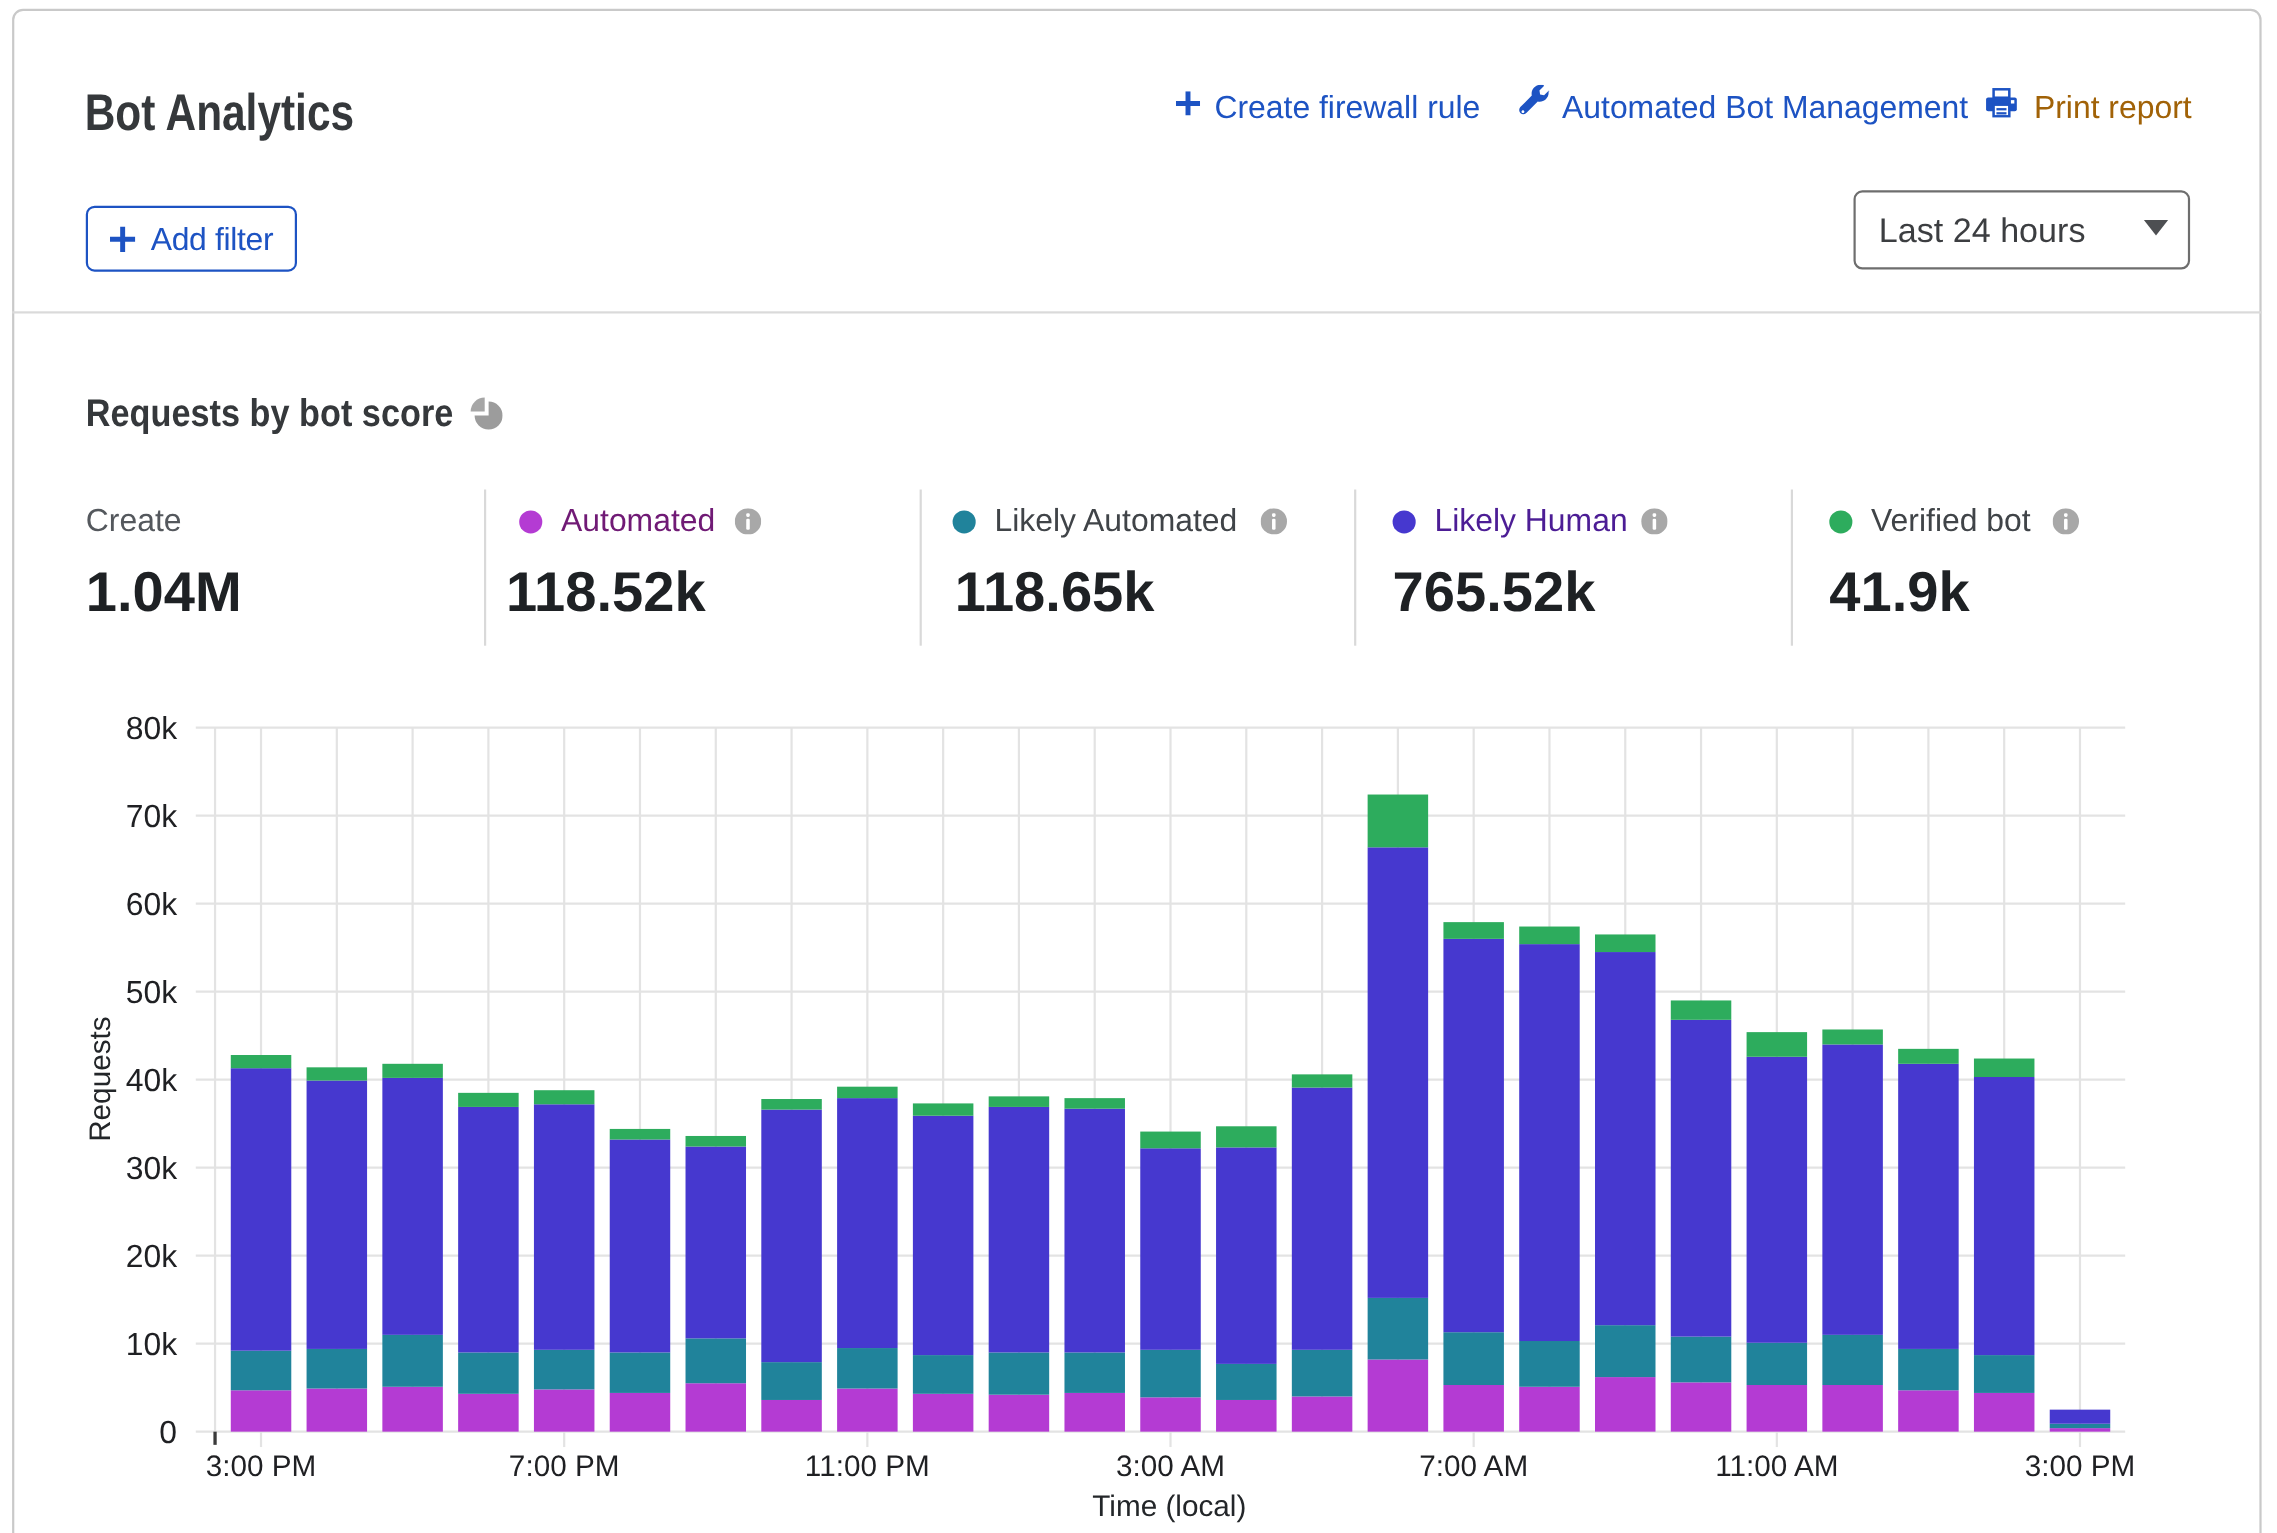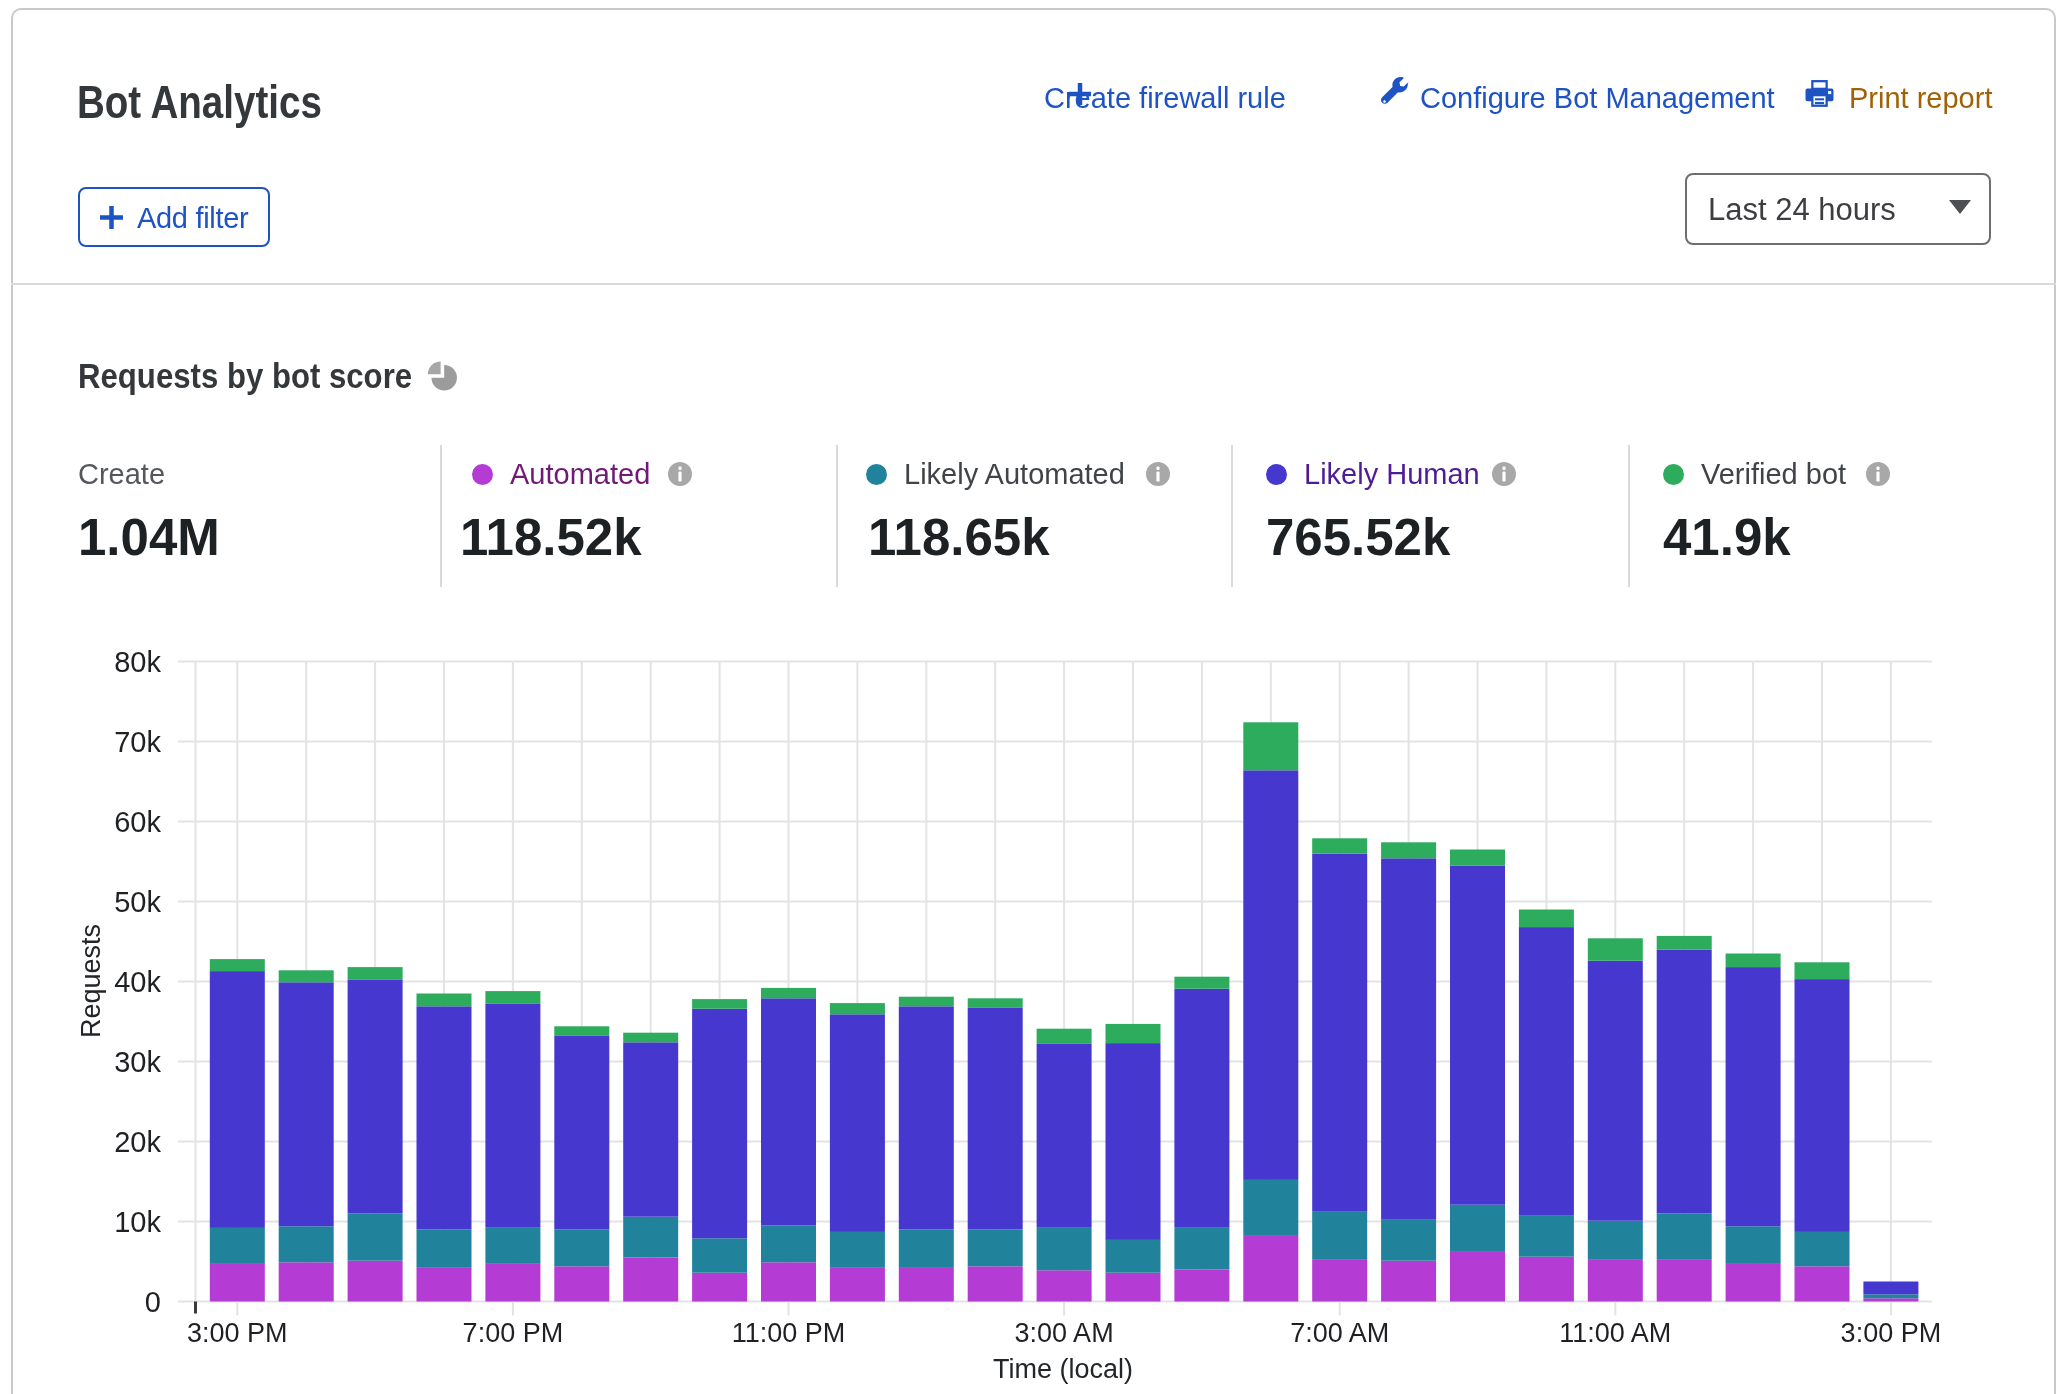--- a/index.html
+++ b/index.html
@@ -9,25 +9,25 @@
 </head>
 <body>
 <div class="abs" style="left:11px;top:8px;width:2045px;height:1420px;border:2px solid #c9c9c9;border-radius:10px;"></div>
 
 <div class="abs" style="left:77px;top:74px;font-size:47px;font-weight:bold;color:#35383b;transform:scaleX(0.82);transform-origin:0 50%;">Bot Analytics</div>
 
 <svg style="position:absolute;left:1069px;top:83px" width="22" height="22" viewBox="0 0 22 22">
     <line x1="11.0" y1="0" x2="11.0" y2="22" stroke="#1d53c3" stroke-width="4.5"></line>
     <line x1="0" y1="11.0" x2="22" y2="11.0" stroke="#1d53c3" stroke-width="4.5"></line>
   </svg>
-<div class="abs" style="left:1044px;top:82px;font-size:29px;color:#1d53c3;">Create firewall rule</div>
+<div class="abs" style="left:1104px;top:82px;font-size:29px;color:#1d53c3;">Create firewall rule</div>
 <svg style="position:absolute;left:1381px;top:77px" width="28" height="28" viewBox="0 0 512 512">
     <path fill="#1d53c3" d="M507.7 109.5c-2.4-9.7-14.4-13-21.4-5.9l-70.8 70.8-66.1-11-11-66.1 70.8-70.8c7.1-7.1 3.7-19.1-6-21.4C390.1 2 370.5-.6 352 .1 272.2 3.3 208 69.2 208 150c0 10.6 1.1 20.9 3.2 30.8L20.6 371.4c-27.4 27.4-27.4 71.8 0 99.2 27.4 27.4 71.8 27.4 99.2 0l190.5-190.5c9.9 2.1 20.2 3.2 30.8 3.2 80.8 0 146.7-64.2 149.9-144 .7-18.5-1.9-36.2-3.3-29.8zM64 472c-13.3 0-24-10.7-24-24s10.7-24 24-24 24 10.7 24 24-10.7 24-24 24z"></path>
   </svg>
-<div class="abs" style="left:1420px;top:82px;font-size:29px;color:#1d53c3;">Configure Bot Management</div>
+<div class="abs" style="left:1420px;top:82px;font-size:29px;color:#1d53c3;">Automated Bot Management</div>
 <svg style="position:absolute;left:1805px;top:80px" width="29" height="27" viewBox="0 0 28 26">
     <rect x="7.1" y="1.1" width="13.8" height="7.4" fill="none" stroke="#1d53c3" stroke-width="2.2"></rect>
     <rect x="0.5" y="8.2" width="27" height="12.2" rx="1.8" fill="#1d53c3"></rect>
     <rect x="22.3" y="10.6" width="3" height="3" fill="#fff"></rect>
     <rect x="7.1" y="14.6" width="13.8" height="10.2" fill="#fff" stroke="#1d53c3" stroke-width="2.2"></rect>
     <rect x="9.6" y="17.6" width="8.8" height="2" fill="#1d53c3"></rect>
     <rect x="9.6" y="21.2" width="8.8" height="2" fill="#1d53c3"></rect>
   </svg>
 <div class="abs" style="left:1849px;top:82px;font-size:29px;color:#a16207;">Print report</div>
 

